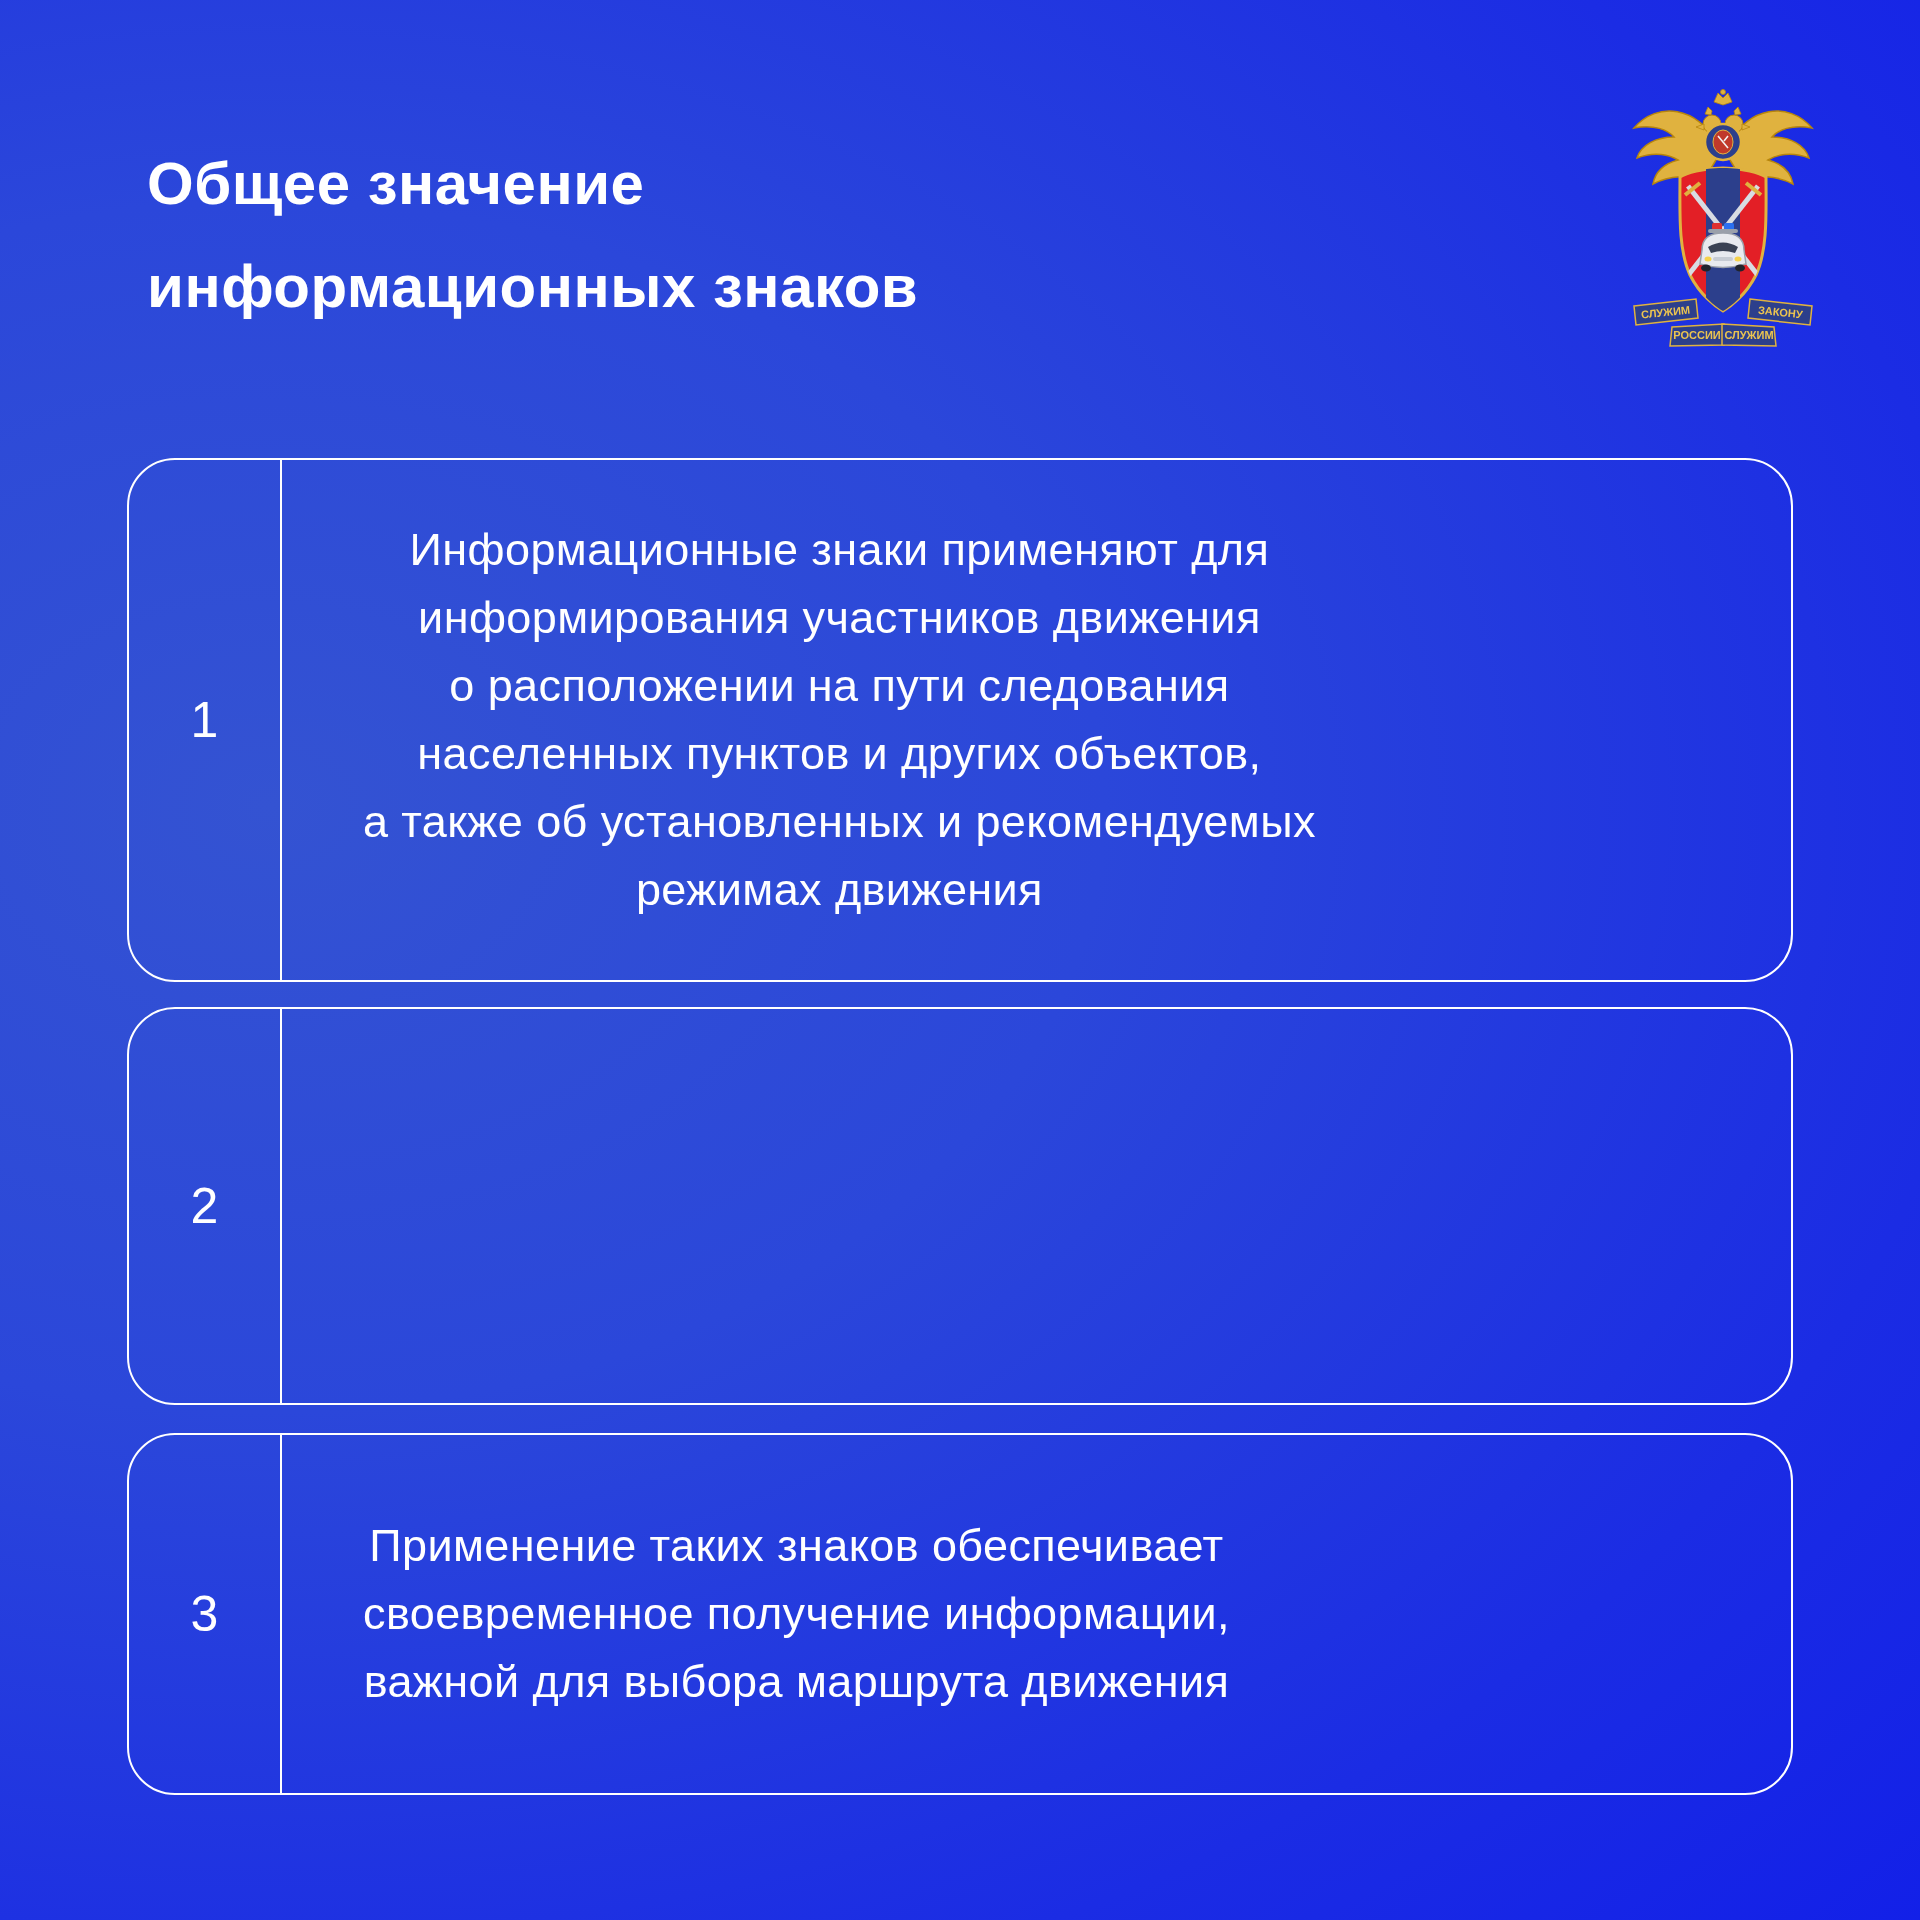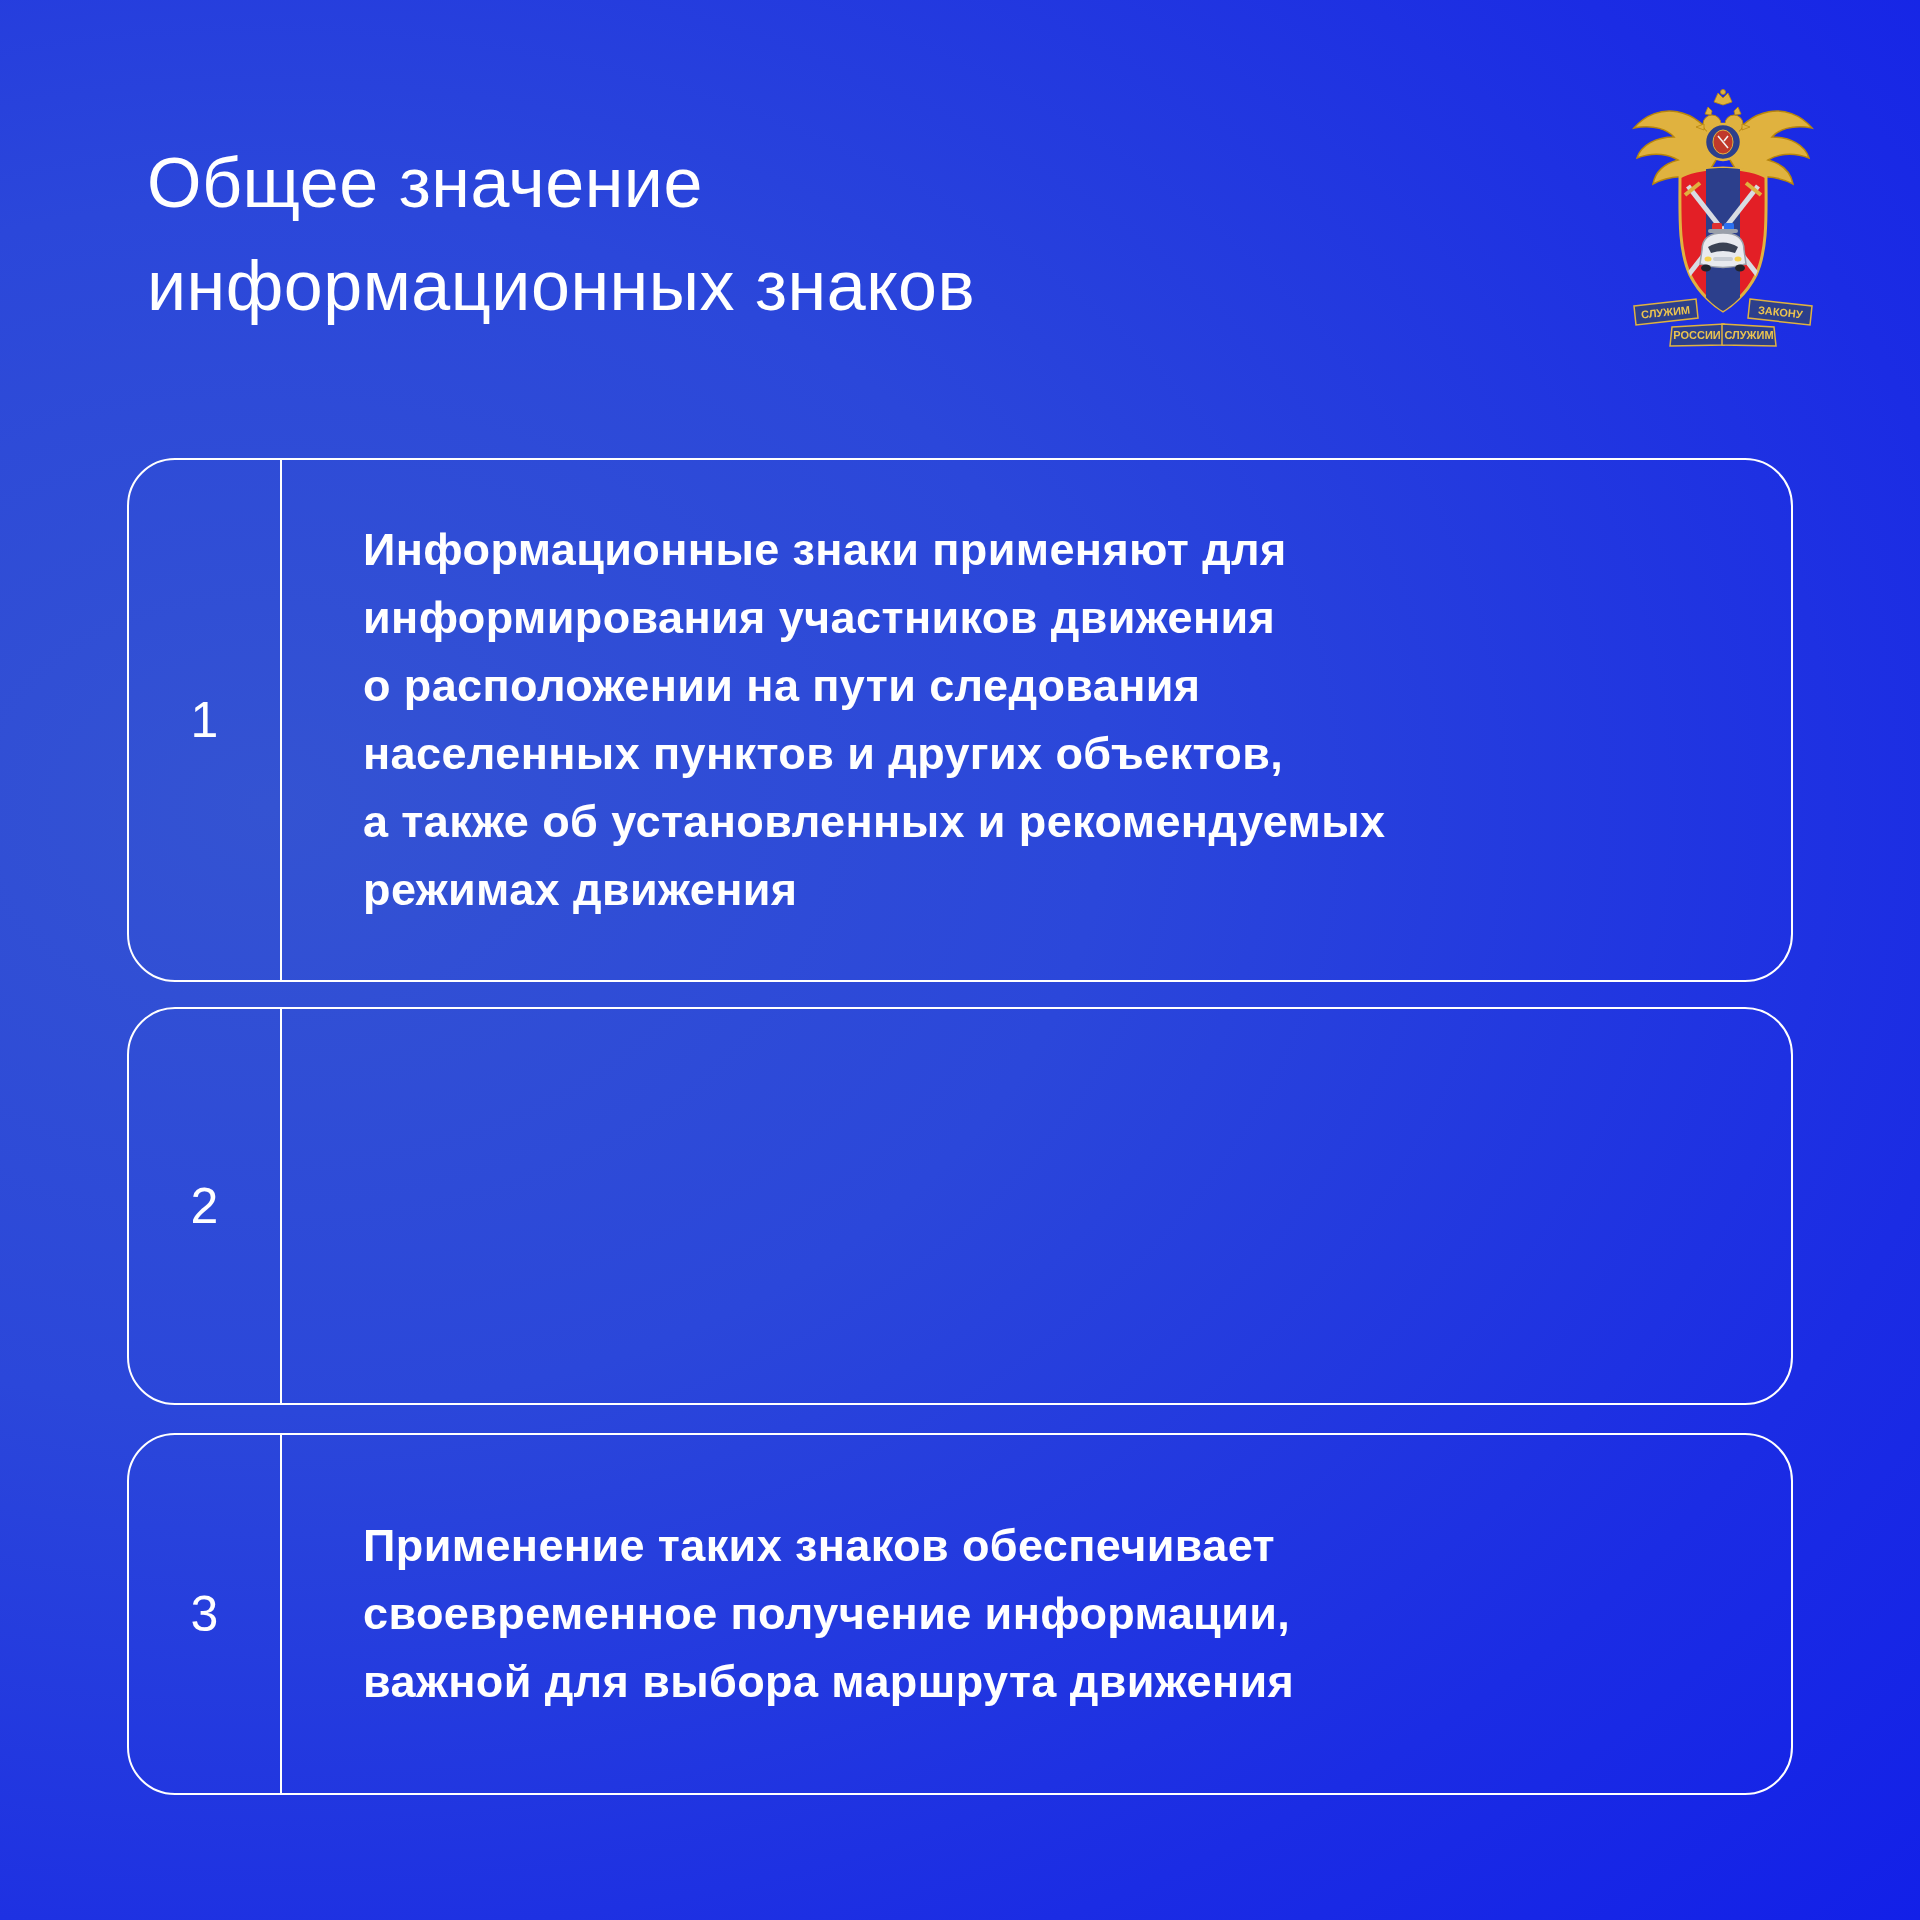--- a/index.html
+++ b/index.html
@@ -26,22 +26,22 @@
         var(--bg_light) 0%,
         var(--bg_mid) 30%,
         var(--bg_deep) 62%,
         var(--bg_darkest) 100%);
   }
 
   .title{
     position:absolute;
     left:147px;top:132px;
     color:var(--text_color);
-    font-size:70px;
-    font-weight:400;
+    font-size:60px;
+    font-weight:700;
     line-height:103px;
     letter-spacing:.5px;
     white-space:pre-line;
   }
 
   .emblem{
     position:absolute;
     left:1628px;top:80px;
     width:190px;height:290px;
   }
@@ -69,24 +69,25 @@
     font-size:50px;
     font-weight:500;
   }
   .card-text{
     flex:1;
     display:flex;align-items:center;
     padding-left:81px;
     padding-right:40px;
     color:var(--text_color);
     font-size:45px;
-    font-weight:700;
+    font-weight:400;
     line-height:68px;
     letter-spacing:.4px;
     white-space:pre-line;
+    text-align:center;
   }
 </style>
 </head>
 <body>
 
 <div class="poster">
 
   <h1 class="title">Общее значение
 информационных знаков</h1>
 

